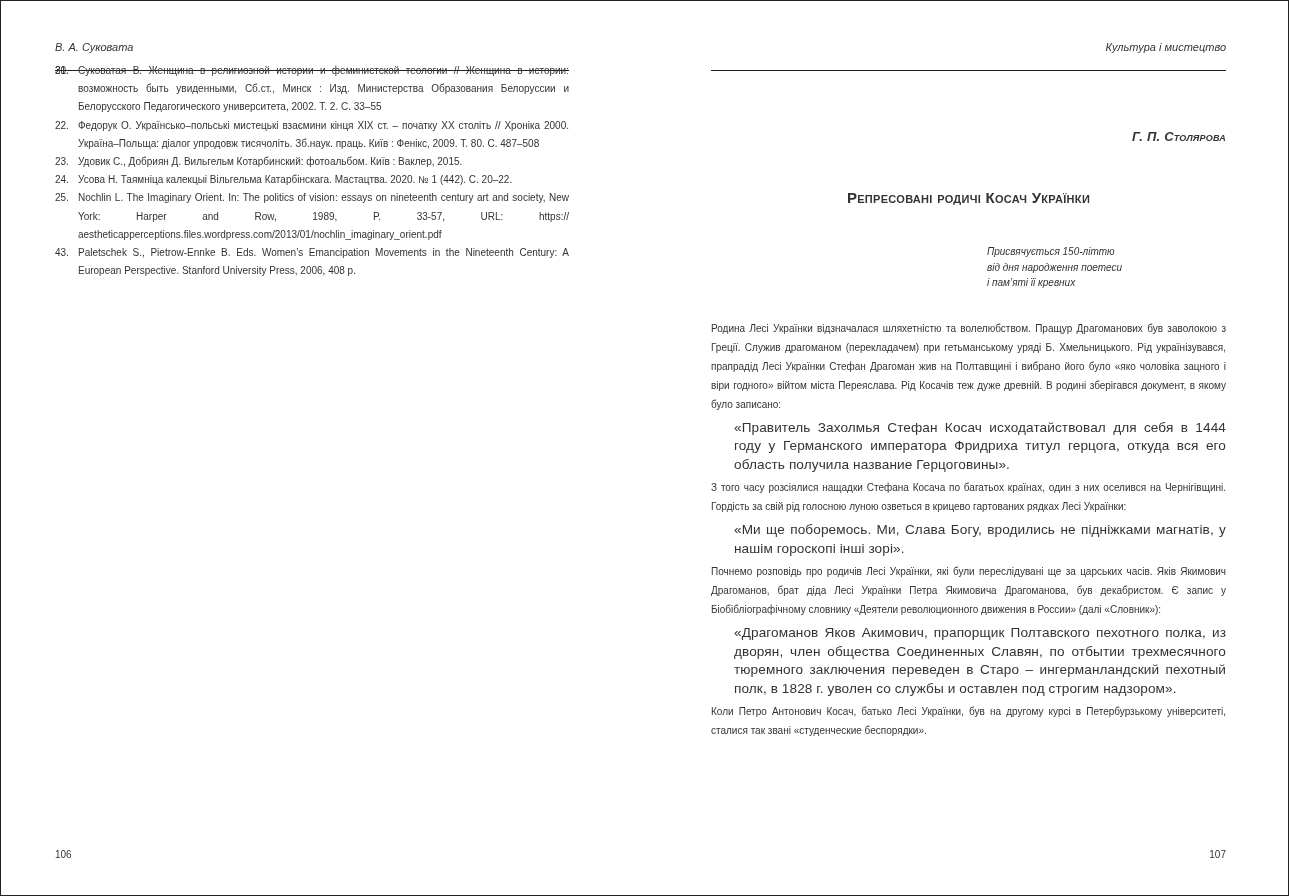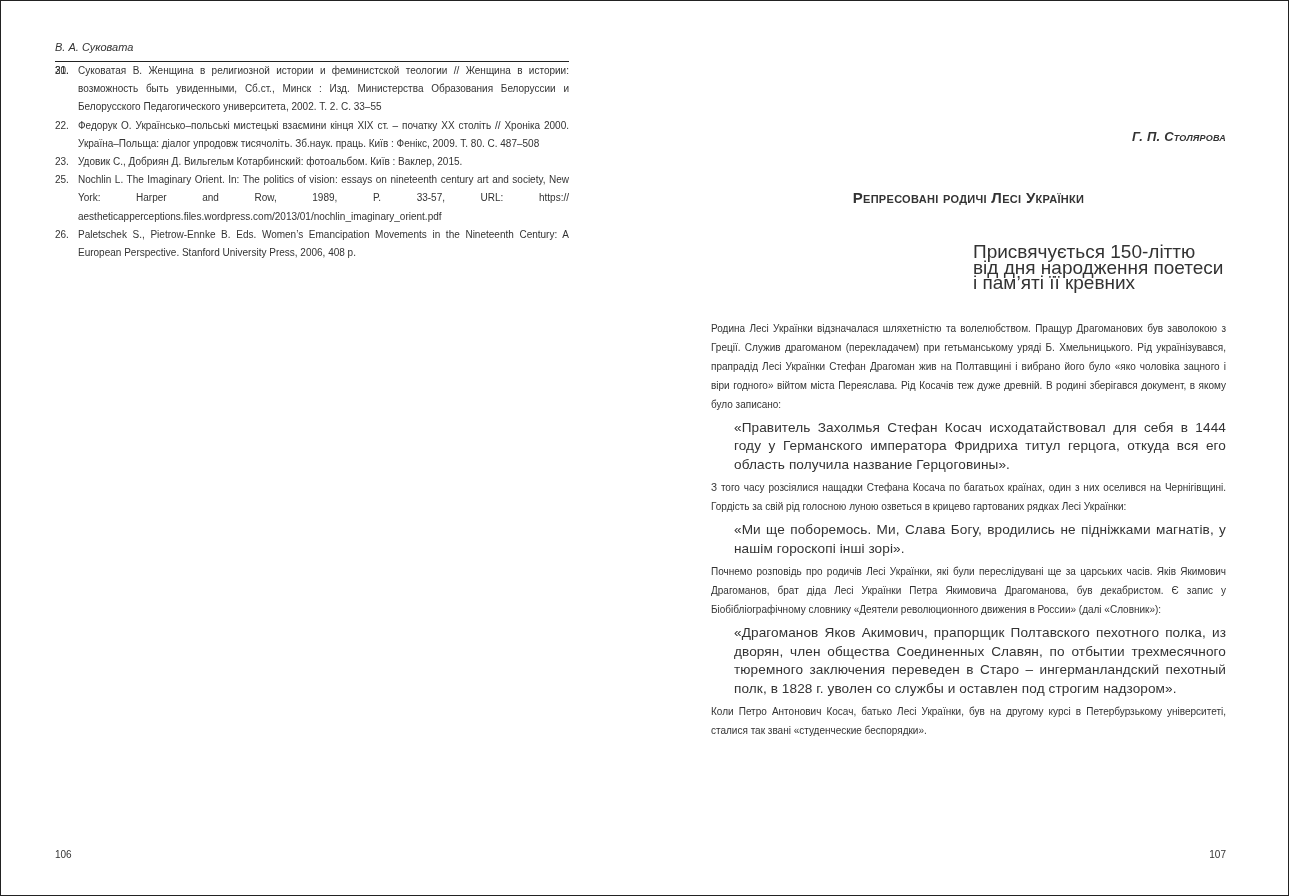--- a/index.html
+++ b/index.html
@@ -11,42 +11,42 @@
     position: absolute; left: 0; top: 0; width: 1287px; height: 894px;
     border: 1px solid #222222; box-sizing: content-box;
   }
   .page { position: absolute; top: 0; height: 896px; }
   .page-left { left: 55px; width: 514px; }
   .page-right { left: 711px; width: 515px; }
 
   .running-head {
     position: absolute; top: 40px; left: 0; right: 0;
     font-size: 11px; font-style: italic; line-height: 14px;
-    padding-bottom: 7px; border-bottom: 1px solid #222222; height: 14px;
+    padding-bottom: 16px; border-bottom: 1px solid #222222; height: 14px;
   }
   .page-left .running-head { text-align: left; }
   .page-right .running-head { text-align: right; }
 
   .refs { position: absolute; top: 62px; left: 0; right: 0; margin: 0; padding: 0; list-style: none; }
   .ref {
     position: relative; padding-left: 23px; font-size: 10px; line-height: 18.2px;
     text-align: justify;
   }
   .ref-num { position: absolute; left: 0; top: 0; }
 
   .author {
     position: absolute; top: 129px; right: 0; font-size: 13px; font-weight: bold;
     font-style: italic; font-variant: small-caps; letter-spacing: 0.2px; margin-left: 31px;
   }
   .title {
     position: absolute; top: 189px; left: 0; right: 0; text-align: center;
     font-size: 15px; font-weight: bold; font-variant: small-caps; letter-spacing: 0.3px;
   }
   .dedication {
-    position: absolute; top: 244px; left: 262px; font-size: 19px; 
+    position: absolute; top: 244px; left: 276px; font-size: 10px; font-style: italic;
     line-height: 15.5px;
   }
   .dedication div { white-space: nowrap; }
 
   .body-text { position: absolute; top: 320px; left: 0; right: 0; }
   .para {
     font-size: 10px; line-height: 18.9px; text-align: justify; margin: 0 0 4px 0;
   }
   .quote {
     font-size: 13.6px; line-height: 18.9px; text-align: justify; 
@@ -74,36 +74,41 @@
     </li>
     <li class="ref">
       <span class="ref-num">22.</span>
       <span>Федорук О. Українсько–польські мистецькі взаємини кінця XIX ст. – початку XX століть // Хроніка 2000. Україна–Польща: діалог упродовж тисячоліть. Зб.наук. праць. Київ : Фенікс, 2009. Т. 80. С. 487–508</span>
     </li>
     <li class="ref">
       <span class="ref-num">23.</span>
       <span>Удовик С., Добриян Д. Вильгельм Котарбинский: фотоальбом. Київ : Ваклер, 2015.</span>
     </li>
     <li class="ref">
+      <span class="ref-num">24.</span>
+      <span>Усова Н. Таямніца калекцыі Вільгельма Катарбінскага. Мастацтва. 2020. № 1 (442). С. 20–22.</span>
+    </li>
+    <li class="ref">
       <span class="ref-num">25.</span>
       <span>Nochlin L. The Imaginary Orient. In: The politics of vision: essays on nineteenth century art and society, New York: Harper and Row, 1989, P. 33-57, URL: https:// aestheticapperceptions.files.wordpress.com/2013/01/nochlin_imaginary_orient.pdf</span>
     </li>
     <li class="ref">
-      <span class="ref-num">26.</span>
+      <span class="ref-num">43.</span>
       <span>Paletschek S., Pietrow-Ennke B. Eds. Women’s Emancipation Movements in the Nineteenth Century: A European Perspective. Stanford University Press, 2006, 408 p.</span>
     </li>
   </ol>
 
   <div class="page-number">106</div>
 </div>
 
 <div class="page page-right">
+  <div class="running-head">Культура і мистецтво</div>
 
   <div class="author">Г. П. Столярова</div>
-  <div class="title">Репресовані родичі Лесі Українки</div>
+  <div class="title">Репресовані родичі Косач Українки</div>
 
   <div class="dedication">
     <div>Присвячується 150-літтю</div>
     <div>від дня народження поетеси</div>
     <div>і пам’яті її кревних</div>
   </div>
 
   <div class="body-text">
     <p class="para">Родина Лесі Українки відзначалася шляхетністю та волелюбством. Пращур Драгоманових був заволокою з Греції. Служив драгоманом (перекладачем) при гетьманському уряді Б. Хмельницького. Рід українізувався, прапрадід Лесі Українки Стефан Драгоман жив на Полтавщині і вибрано його було «яко чоловіка зацного і віри годного» війтом міста Переяслава. Рід Косачів теж дуже древній. В родині зберігався документ, в якому було записано:</p>
     <p class="quote">«Правитель Захолмья Стефан Косач исходатайствовал для себя в 1444 году у Германского императора Фридриха титул герцога, откуда вся его область получила название Герцоговины».</p>

